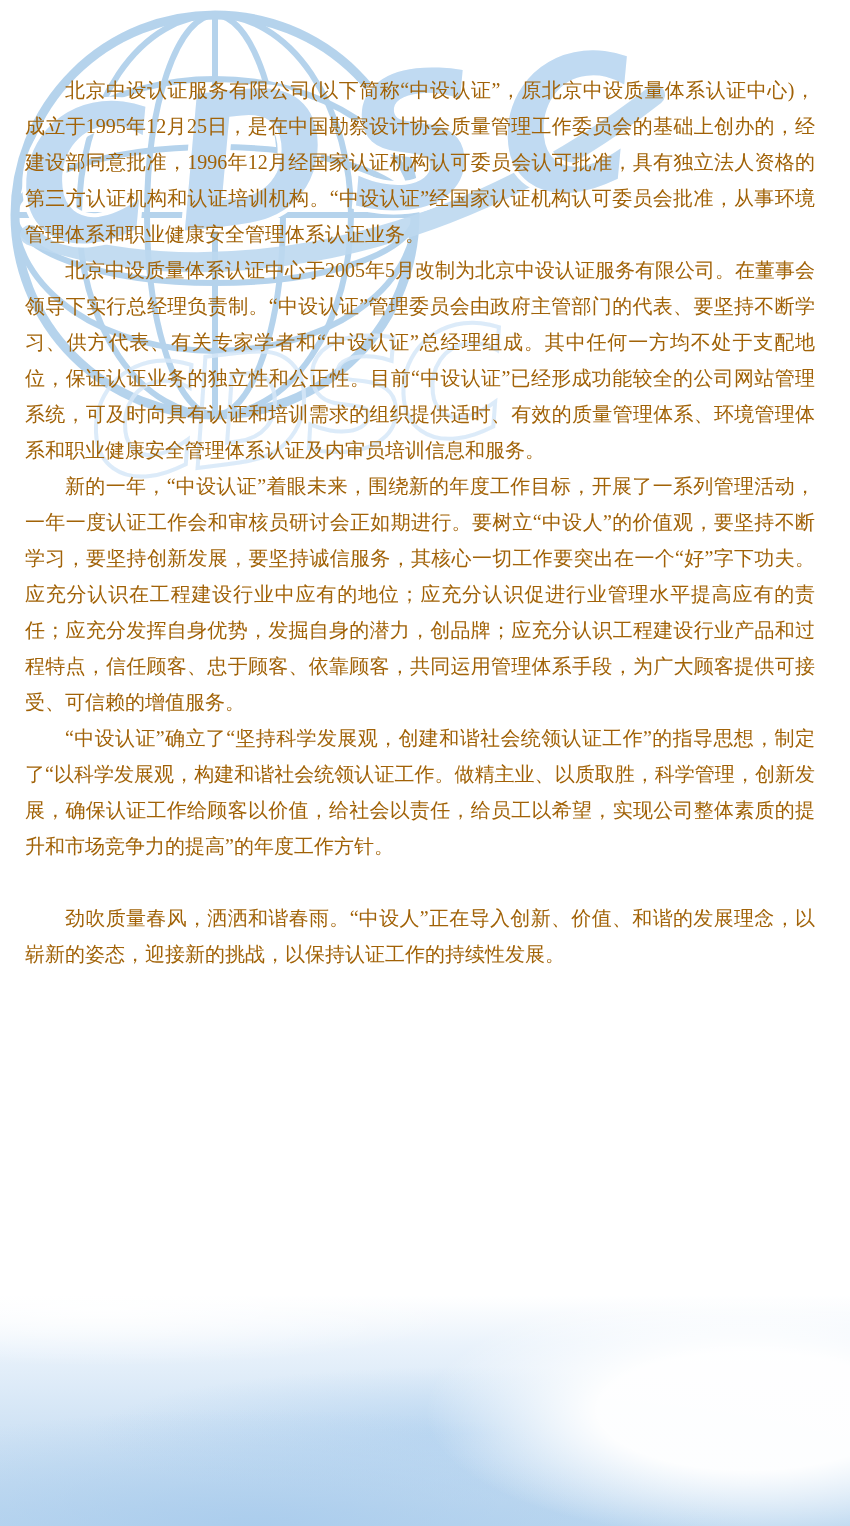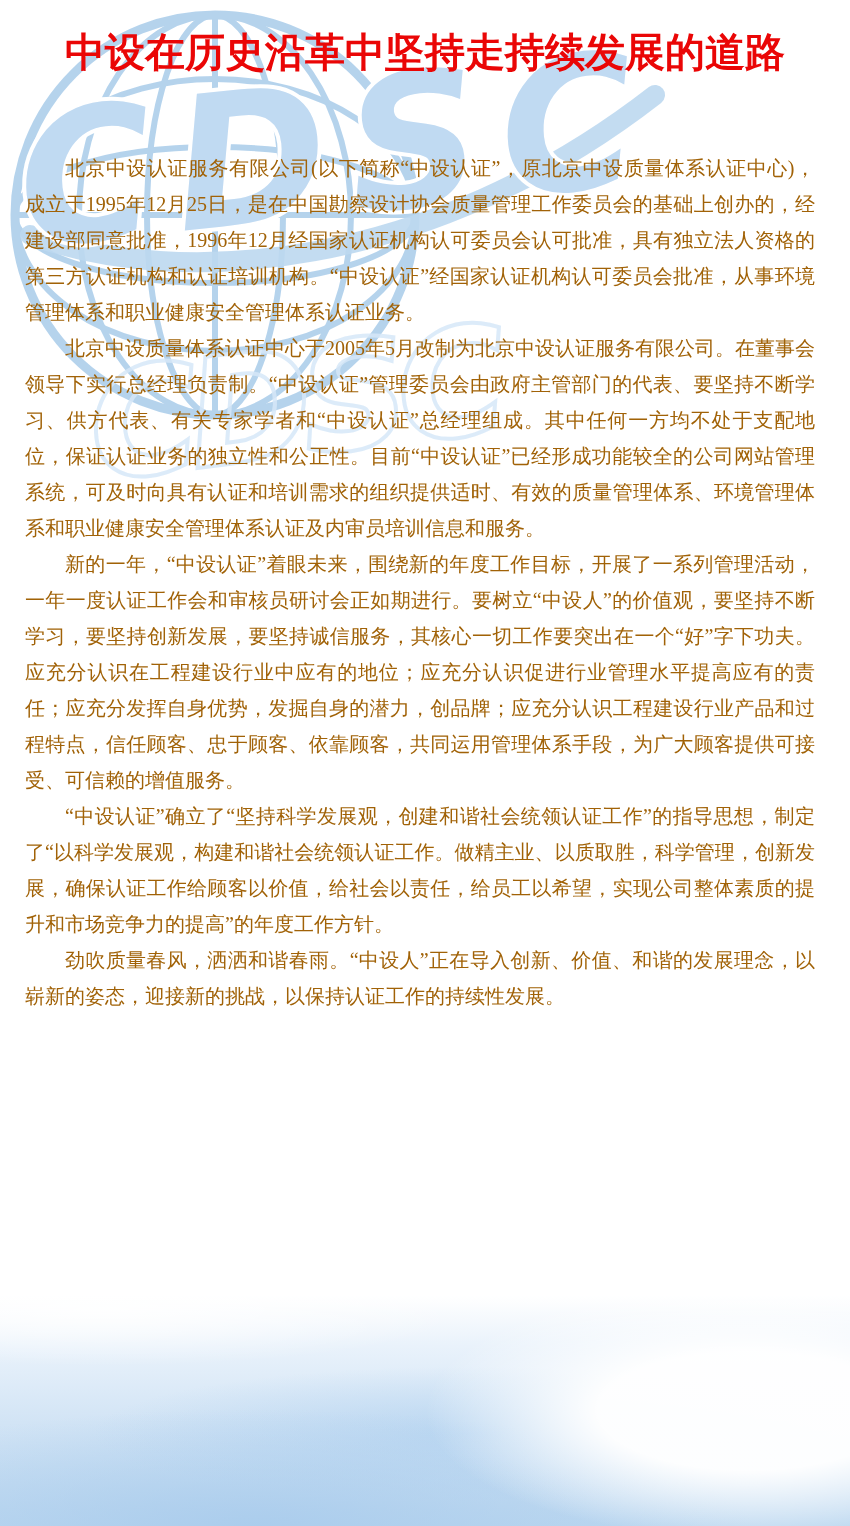--- a/index.html
+++ b/index.html
@@ -46,21 +46,21 @@
     width:790px;
     font-size:20px;
     line-height:36px;
     color:#a16207;
     text-align:justify;
   }
   .article p{
     margin:0;
     text-indent:2em;
   }
-  .article p.spaced{font-family:Liberation Serif, serif;}
+  .article p.spaced{margin-top:36px;font-family:Liberation Serif, serif;}
 </style>
 </head>
 <body>
 
 <div class="page">
 
   <div class="watermark">
     <svg width="700" height="540" viewBox="0 0 700 540" xmlns="http://www.w3.org/2000/svg">
       <g stroke="#aecfeb" fill="none" opacity="0.9">
         <circle cx="215" cy="215" r="200" stroke-width="9"></circle>
@@ -76,21 +76,20 @@
 
       <path d="M 30 235 C 180 290 430 270 655 95" stroke="#bcd8f0" stroke-width="20" stroke-linecap="round" fill="none" opacity="0.9"></path>
 
       <text x="18" y="215" font-family="DejaVu Sans, sans-serif" font-style="italic" font-weight="bold" font-size="185" fill="#c0daf2" stroke="#ffffff" stroke-width="8" paint-order="stroke" transform="rotate(-6 330 160)" textLength="620">CDSC</text>
     </svg>
   </div>
 
   <div class="clouds"></div>
 
   <div class="content">
-    <h1 class="title">中设在历史沿革中坚持走持续发展的道路</h1>
     <div class="article">
       <p>北京中设认证服务有限公司(以下简称“中设认证”，原北京中设质量体系认证中心)，成立于1995年12月25日，是在中国勘察设计协会质量管理工作委员会的基础上创办的，经建设部同意批准，1996年12月经国家认证机构认可委员会认可批准，具有独立法人资格的第三方认证机构和认证培训机构。“中设认证”经国家认证机构认可委员会批准，从事环境管理体系和职业健康安全管理体系认证业务。</p>
       <p>北京中设质量体系认证中心于2005年5月改制为北京中设认证服务有限公司。在董事会领导下实行总经理负责制。“中设认证”管理委员会由政府主管部门的代表、要坚持不断学习、供方代表、有关专家学者和“中设认证”总经理组成。其中任何一方均不处于支配地位，保证认证业务的独立性和公正性。目前“中设认证”已经形成功能较全的公司网站管理系统，可及时向具有认证和培训需求的组织提供适时、有效的质量管理体系、环境管理体系和职业健康安全管理体系认证及内审员培训信息和服务。</p>
       <p>新的一年，“中设认证”着眼未来，围绕新的年度工作目标，开展了一系列管理活动，一年一度认证工作会和审核员研讨会正如期进行。要树立“中设人”的价值观，要坚持不断学习，要坚持创新发展，要坚持诚信服务，其核心一切工作要突出在一个“好”字下功夫。应充分认识在工程建设行业中应有的地位；应充分认识促进行业管理水平提高应有的责任；应充分发挥自身优势，发掘自身的潜力，创品牌；应充分认识工程建设行业产品和过程特点，信任顾客、忠于顾客、依靠顾客，共同运用管理体系手段，为广大顾客提供可接受、可信赖的增值服务。</p>
       <p>“中设认证”确立了“坚持科学发展观，创建和谐社会统领认证工作”的指导思想，制定了“以科学发展观，构建和谐社会统领认证工作。做精主业、以质取胜，科学管理，创新发展，确保认证工作给顾客以价值，给社会以责任，给员工以希望，实现公司整体素质的提升和市场竞争力的提高”的年度工作方针。</p>
       <p class="spaced">劲吹质量春风，洒洒和谐春雨。“中设人”正在导入创新、价值、和谐的发展理念，以崭新的姿态，迎接新的挑战，以保持认证工作的持续性发展。</p>
     </div>
   </div>
 
 </div>

